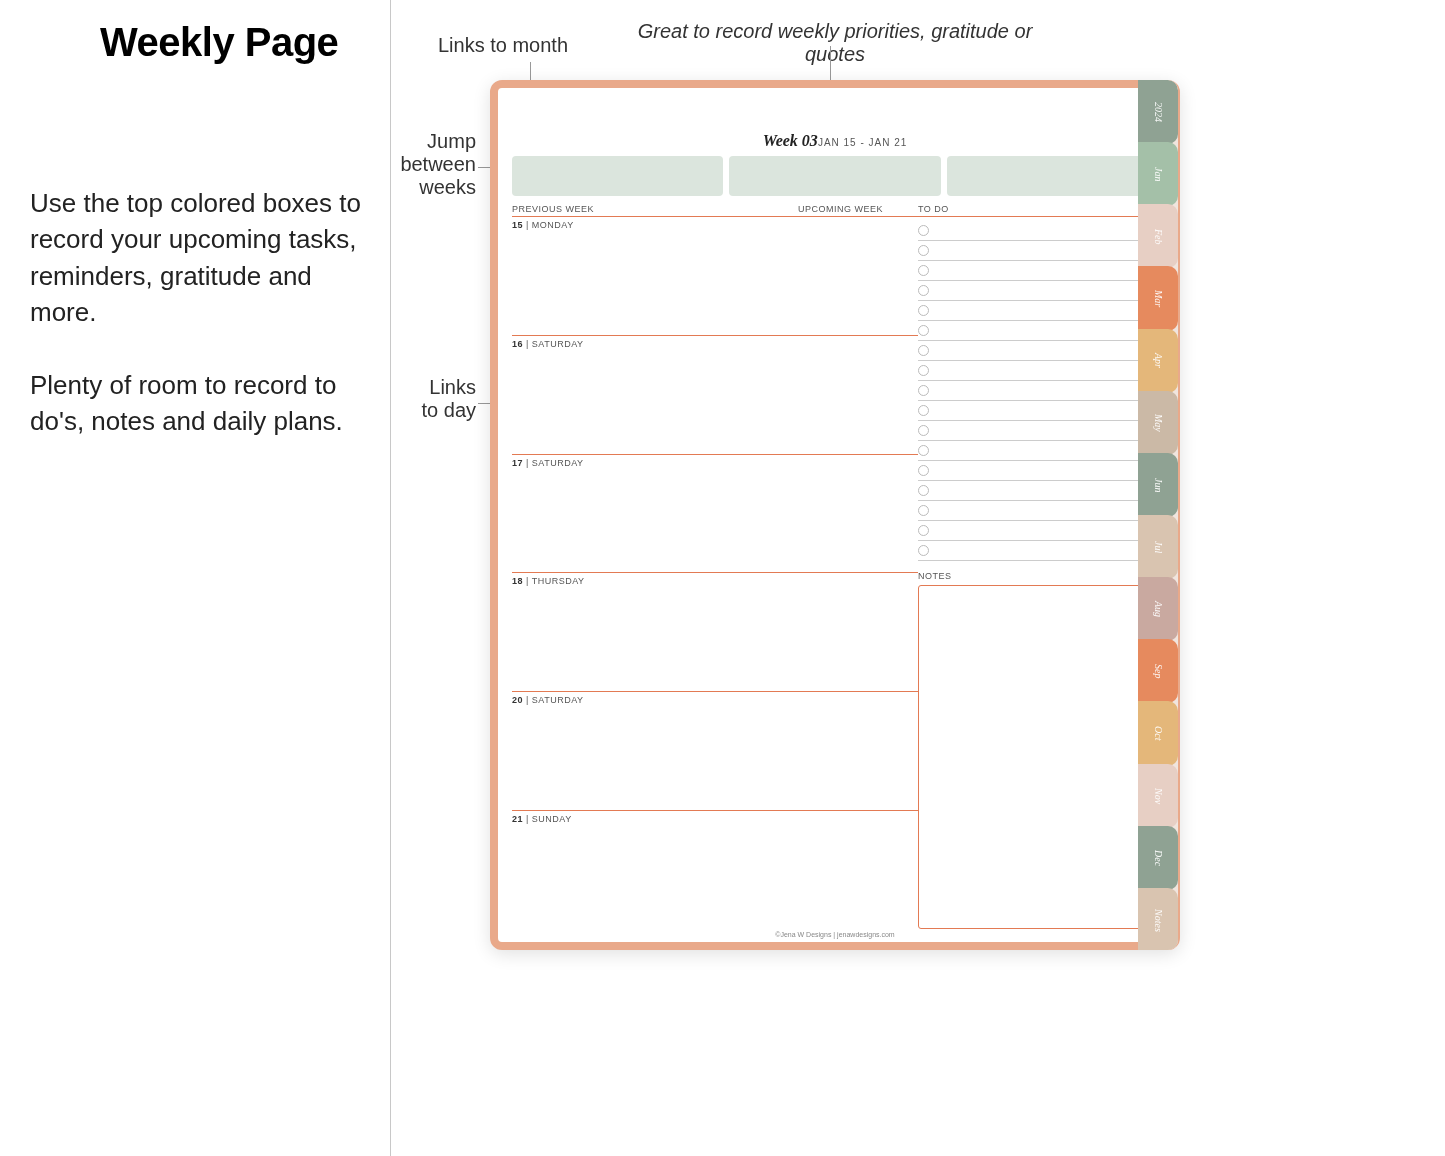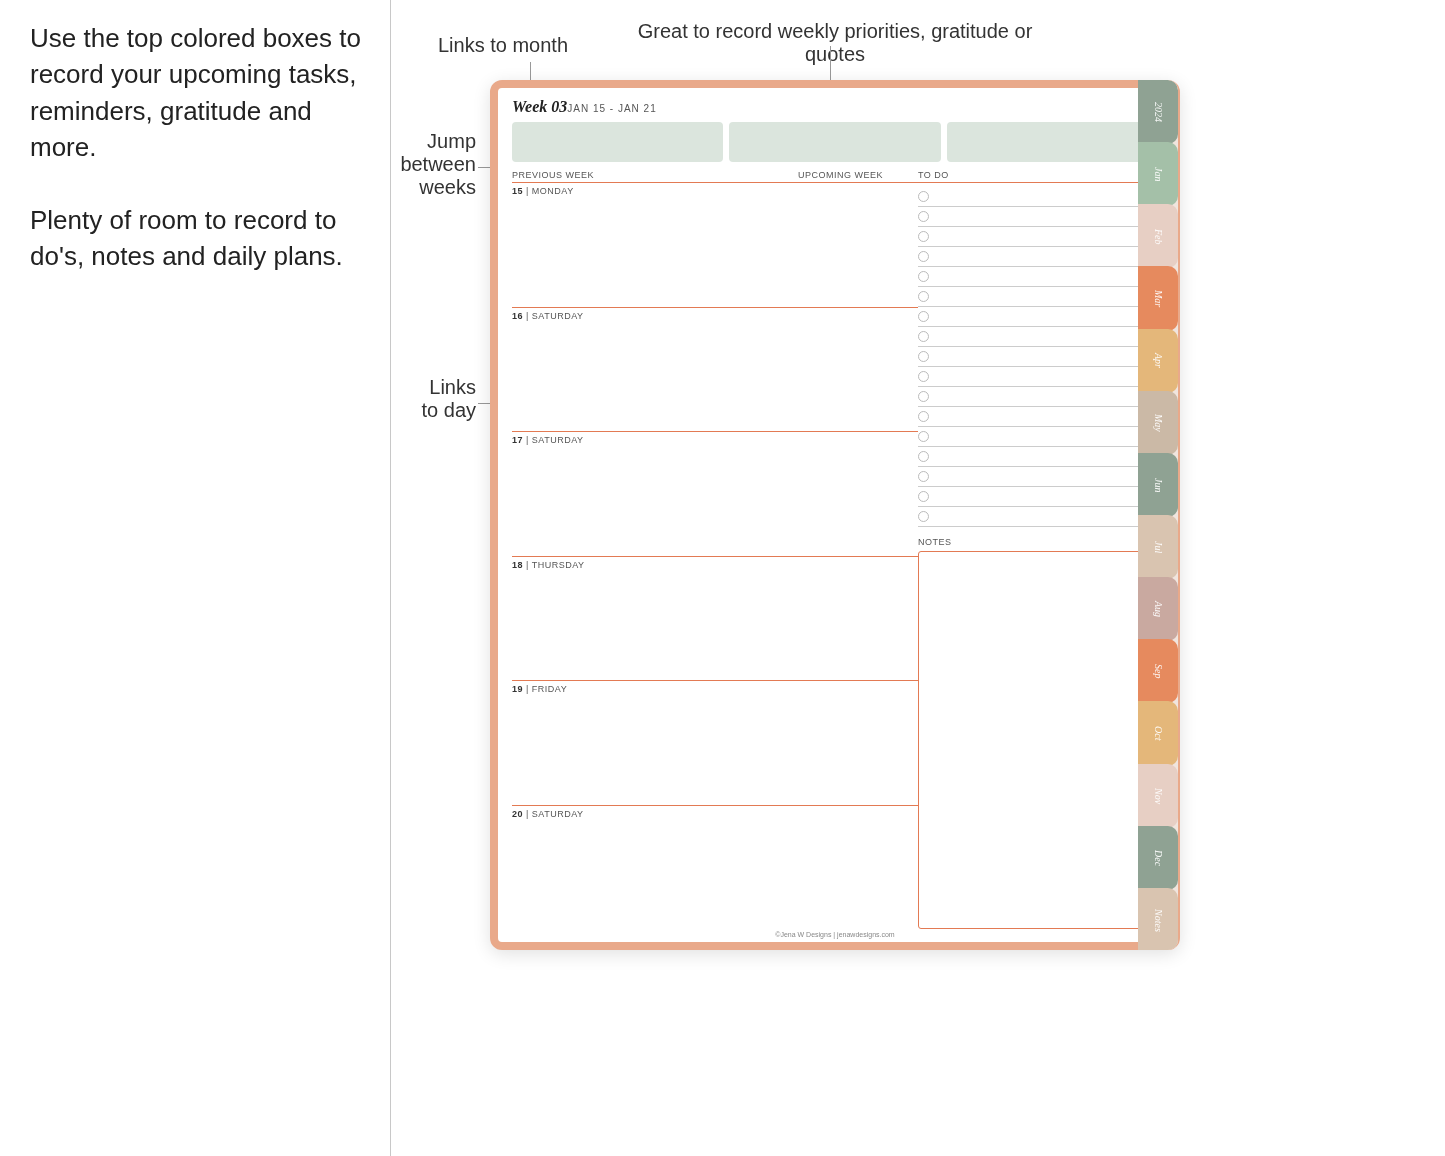--- a/index.html
+++ b/index.html
@@ -74,23 +74,24 @@
     flex-direction: column;
   }
   .planner-inner {
     flex: 1;
     padding: 10px 14px 4px 14px;
     display: flex;
     flex-direction: column;
   }
   .week-header {
     display: flex;
-    justify-content: flex-start;
+    justify-content: center;
     align-items: baseline;
     margin-bottom: 6px;
+    margin-top: 34px;
   }
   .week-title {
     font-style: italic;
     font-weight: 700;
     font-size: 16px;
     color: #222;
     font-family: Georgia, 'Times New Roman', serif;
   }
   .date-range {
     font-size: 10px;
@@ -210,30 +211,31 @@
     font-family: Georgia, serif;
     border-top-right-radius: 10px;
     border-bottom-right-radius: 10px;
     margin-bottom: -2px;
   }
 </style>
 </head>
 <body>
 
 <div class="left-col">
+  <h1>Weekly Page</h1>
   <p>Use the top colored boxes to record your upcoming tasks, reminders, gratitude and more.</p>
   <p>Plenty of room to record to do's, notes and daily plans.</p>
 </div>
 
 <div class="divider"></div>
 
 <div class="callout" style="left:428px; top:34px; width:150px; text-align:center;">Links to month</div>
 <div class="callout-line" style="left:530px; top:62px; width:1px; height:30px;"></div>
 
-<div class="callout center" style="left:610px; top:20px; width:450px;">Great to record weekly priorities, gratitude or quotes</div>
+<div class="callout center" style="left:610px; top:20px; width:450px;font-style:italic;">Great to record weekly priorities, gratitude or quotes</div>
 <div class="callout-line" style="left:830px; top:46px; width:1px; height:78px;"></div>
 
 <div class="callout" style="left:396px; top:130px; width:80px;">
   <span>Jump</span><br>
   <span>between</span><br>
   <span>weeks</span>
 </div>
 <div class="callout-line" style="left:478px; top:167px; width:28px; height:1px;"></div>
 
 <div class="callout" style="left:416px; top:376px; width:60px;">
@@ -267,24 +269,24 @@
           <div class="day-block">
             <div class="day-label"><span class="num">16</span><span>  |  SATURDAY</span></div>
           </div>
           <div class="day-block">
             <div class="day-label"><span class="num">17</span><span>  |  SATURDAY</span></div>
           </div>
           <div class="day-block">
             <div class="day-label"><span class="num">18</span><span>  |  THURSDAY</span></div>
           </div>
           <div class="day-block">
-            <div class="day-label"><span class="num">19</span><span>  |  FRIDAY</span></div>
-          </div>
-          <div class="day-block">
             <div class="day-label"><span class="num">20</span><span>  |  SATURDAY</span></div>
+          </div>
+          <div class="day-block">
+            <div class="day-label"><span class="num">21</span><span>  |  SUNDAY</span></div>
           </div>
         </div>
       <div class="side-col">
         <div class="todo-list" id="todo-list">
             <div class="todo-item">
               <div class="todo-circle"></div>
             </div>
             <div class="todo-item">
               <div class="todo-circle"></div>
             </div>

